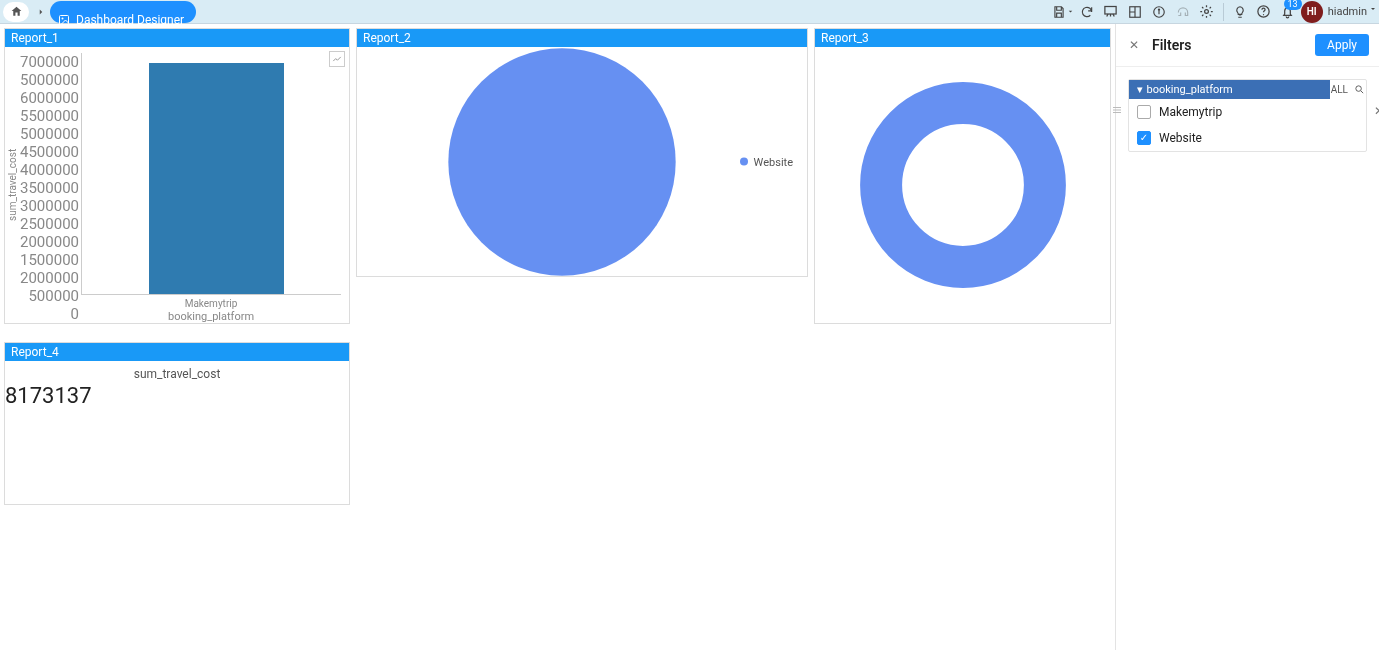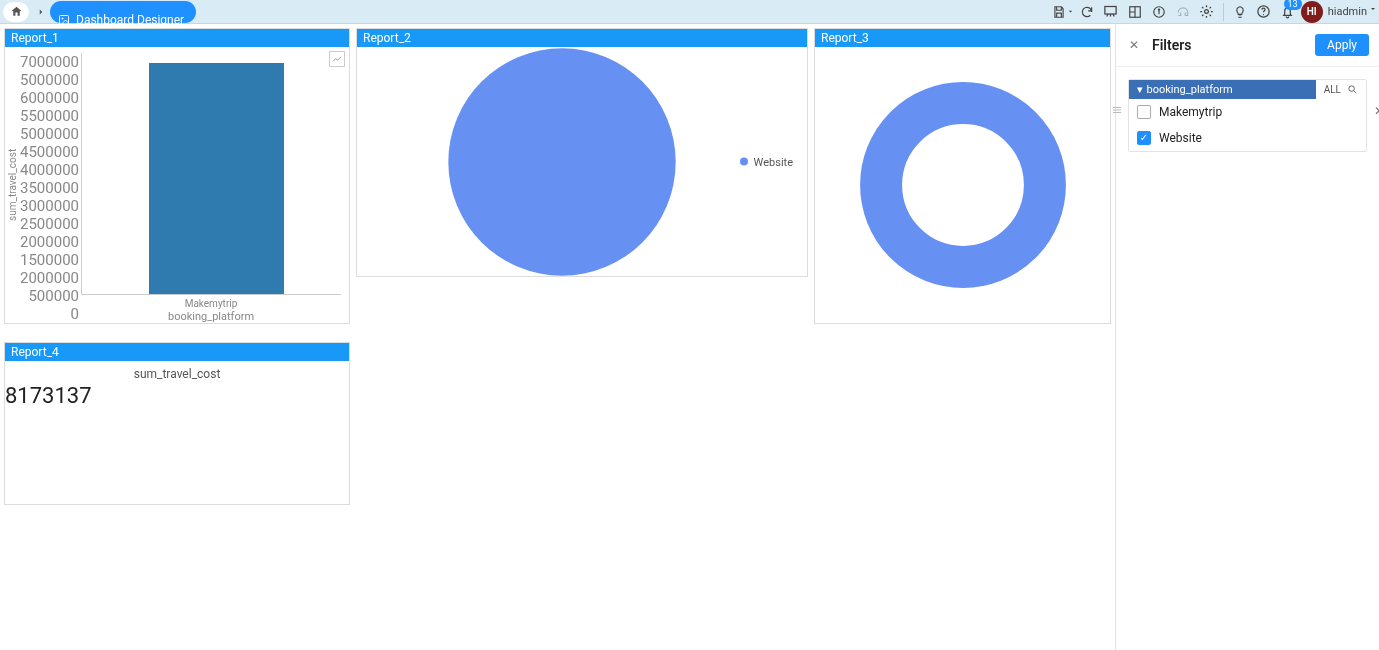--- a/index.html
+++ b/index.html
@@ -47,21 +47,21 @@
 
 
 .filters{width:264px;border-left:1px solid #e3e3e3;background:#fff;display:flex;flex-direction:column;font-size:12px;padding:0;}
 .filters-head{display:flex;align-items:center;justify-content:space-between;padding:10px 10px;border-bottom:1px solid #eee;}
 .filters-head .title{font-weight:600;font-size:14px;}
 .close-x{cursor:pointer;color:#777;width:16px;text-align:center;}
 .apply-btn{background:#1e90ff;color:#fff;border:none;border-radius:3px;padding:4px 12px;cursor:pointer;font-size:12px;}
 .filter-card{margin:12px;border:1px solid #e3e3e3;border-radius:2px;position:relative;}
 .fc-head{display:flex;align-items:center;justify-content:space-between;}
 .fc-title{background:#3b6fb5;color:#fff;font-size:11px;padding:3px 8px;flex:1;display:flex;align-items:center;gap:4px;cursor:pointer;}
-.fc-right{display:flex;align-items:center;gap:6px;padding:0 8px;color:#555;font-size:10px;}
+.fc-right{display:flex;align-items:center;gap:6px;padding:0 1px;color:#555;font-size:10px;}
 .drag-handle{position:absolute;left:-18px;top:24px;color:#bbb;cursor:grab;}
 .remove-x{position:absolute;right:-18px;top:24px;color:#777;cursor:pointer;}
 .opt{display:flex;align-items:center;gap:8px;padding:6px 8px;cursor:pointer;}
 .cb{width:14px;height:14px;border:1px solid #aaa;border-radius:2px;display:flex;align-items:center;justify-content:center;background:#fff;}
 .cb.checked{background:#1e90ff;border-color:#1e90ff;}
 .cb.checked::after{content:"✓";color:#fff;font-size:10px;line-height:1;}
 svg{display:block;}
 
 
 .donut-ring{fill:none;stroke:#6690f2;stroke-width:40;}

